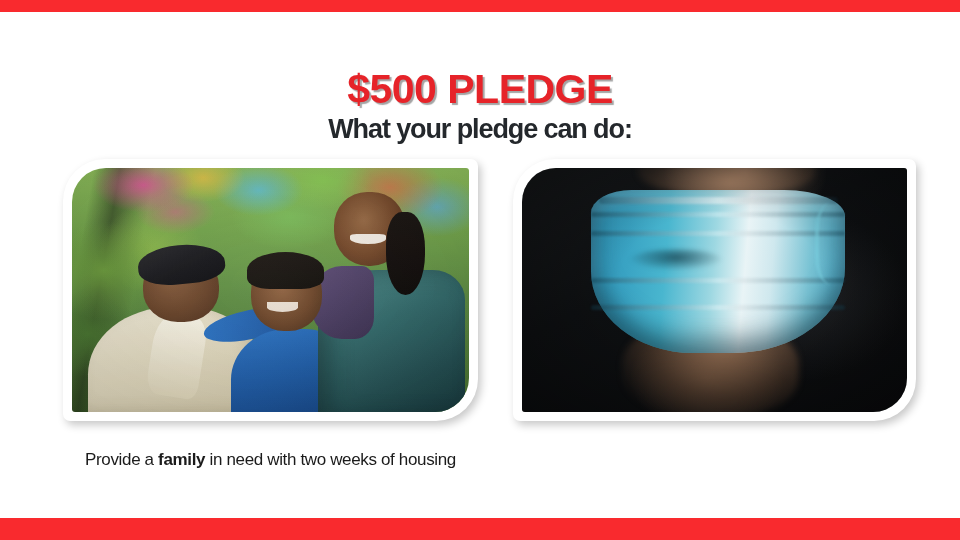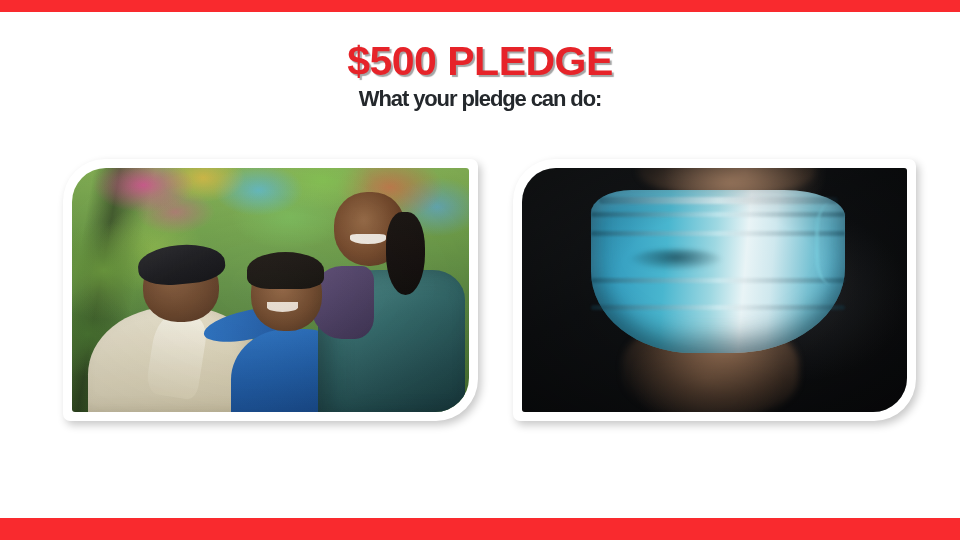--- a/index.html
+++ b/index.html
@@ -26,37 +26,37 @@
     left: 0;
     width: 960px;
     background: #f92a2e;
   }
   .band-top    { top: 0;  height: 12px; }
   .band-bottom { top: 518px; height: 22px; }
 
   
   .title-block {
     position: absolute;
-    top: 40px;
+    top: 68px;
     left: 0;
     width: 960px;
     text-align: center;
   }
   .title {
     margin: 0;
     font-size: 41px;
     font-weight: bold;
     letter-spacing: -0.5px;
     color: #e62329;
     text-shadow: 2px 2px 1px rgba(90,90,90,0.55);
     line-height: 1.06;
   }
   .subtitle {
     margin: 4px 0 0 0;
-    font-size: 22px;
+    font-size: 27px;
     font-weight: bold;
     letter-spacing: -1.1px;
     color: #24282c;
     line-height: 1.1;
   }
 
   
   .card {
     position: absolute;
     top: 159px;
@@ -311,17 +311,20 @@
       <div class="mask-pleat p1"></div>
       <div class="mask-pleat p2"></div>
       <div class="mask-nosedip"></div>
       <div class="mask-pleat p3"></div>
       <div class="mask-pleat p4"></div>
       <div class="mask-earloop"></div>
       <div class="photo-vignette"></div>
     </div>
   </div>
 
+  <div class="caption caption-left">
+    <span>Provide a </span><b>family</b><span> in need with two weeks of housing</span>
+  </div>
 
 
   <div class="band band-bottom"></div>
 
 </div>
 
 </body></html>

